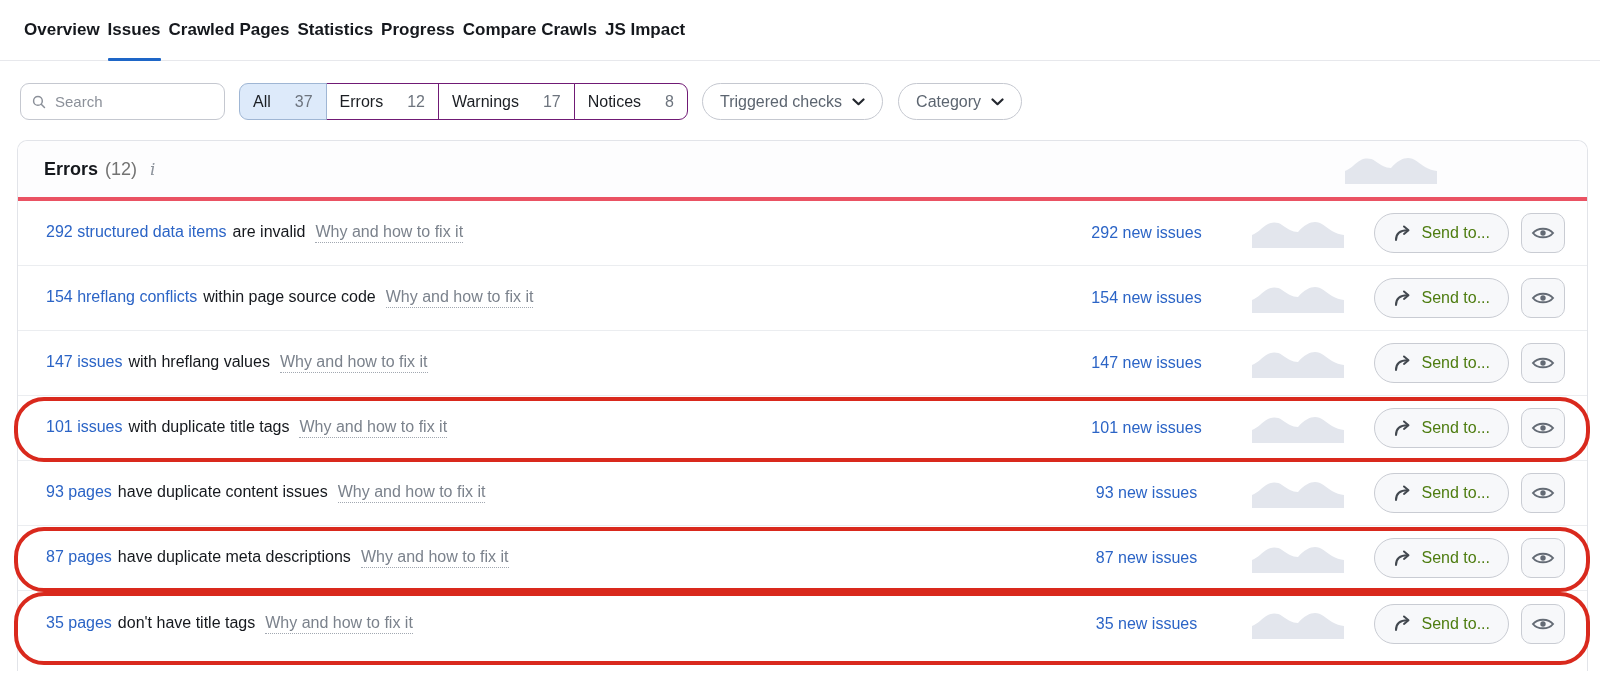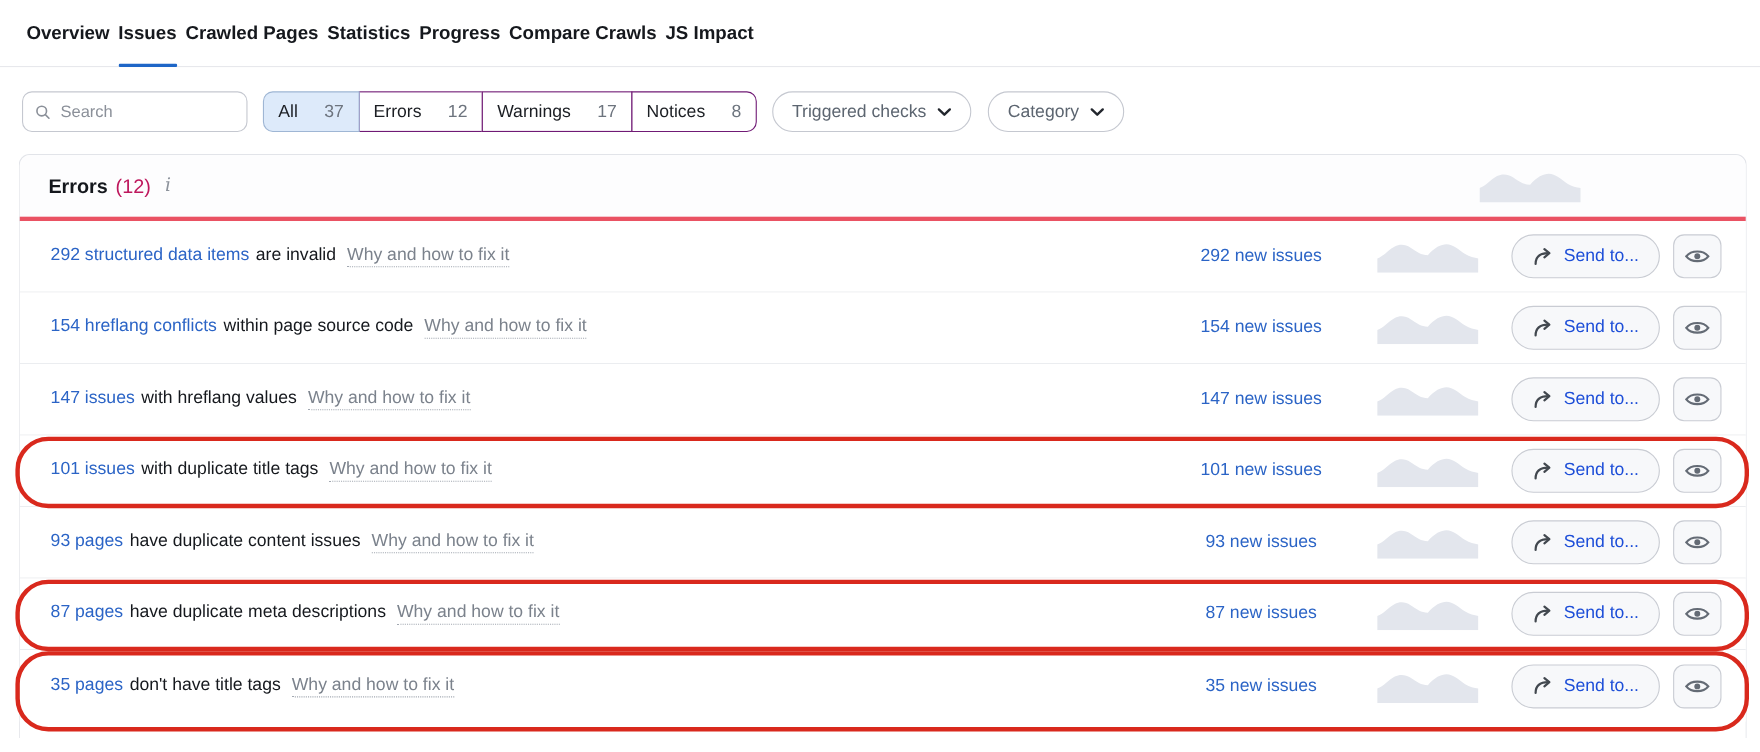--- a/index.html
+++ b/index.html
@@ -68,21 +68,21 @@
   .card {
     position:absolute; left:17px; top:140px; width:1571px; height:531px;
     border:1px solid #e2e4e9; border-bottom:none;
     border-radius:10px 10px 0 0; background:#fff;
   }
   .card-header {
     height:56px; display:flex; align-items:center;
     padding-left:26px; background:#fdfdfe; border-radius:10px 10px 0 0;
   }
   .sec-title { font-size:18px; font-weight:700; color:#15181d; }
-  .sec-count { font-size:18px; color:#be185d; margin-left:7px; }
+  .sec-count { font-size:18px; color:#737373; margin-left:7px; }
   .info-i {
     font-family:"DejaVu Serif", serif; font-style:italic;
     font-size:17px; color:#8d939c; margin-left:13px; cursor:pointer;
   }
   .red-bar { height:4px; background:#ea5263; }
 
   .row {
     height:65px; display:flex; align-items:center;
     padding-left:28px; border-bottom:1px solid #ebedf0; position:relative;
     background:#fff;
@@ -98,21 +98,21 @@
     color:#7b828c; margin-left:10px; font-size:16px;
     border-bottom:1px dotted #a2a8b1; padding-bottom:1px; cursor:pointer;
   }
 
   .right-cluster { display:flex; align-items:center; padding-right:22px; flex:none; }
   .new-issues { width:150px; text-align:center; color:#2b64c6; font-size:16px; cursor:pointer; white-space:nowrap; }
   .spark { width:92px; height:30px; margin-left:30px; flex:none; }
   .send-btn {
     margin-left:30px; height:40px; border:1px solid #c9ccd3; background:#f7f8fa;
     border-radius:20px; display:flex; align-items:center; gap:9px; padding:0 18px;
-    font-size:16px; color:#1d4ed8; cursor:pointer; white-space:nowrap; flex:none;
+    font-size:16px; color:#4d7c0f; cursor:pointer; white-space:nowrap; flex:none;
   }
   .eye-btn {
     margin-left:12px; width:44px; height:40px; border:1px solid #c9ccd3; background:#f7f8fa;
     border-radius:10px; display:flex; align-items:center; justify-content:center;
     cursor:pointer; flex:none;
   }
   .invis { visibility:hidden; }
 
   
   .row.highlighted::after {

